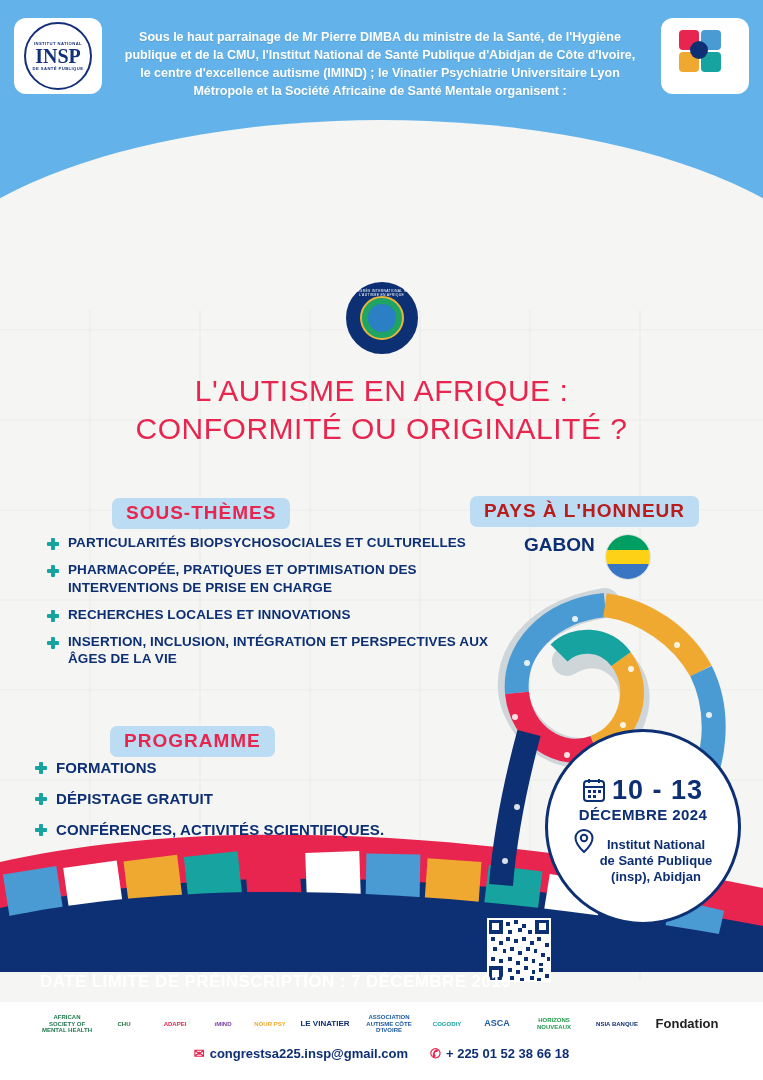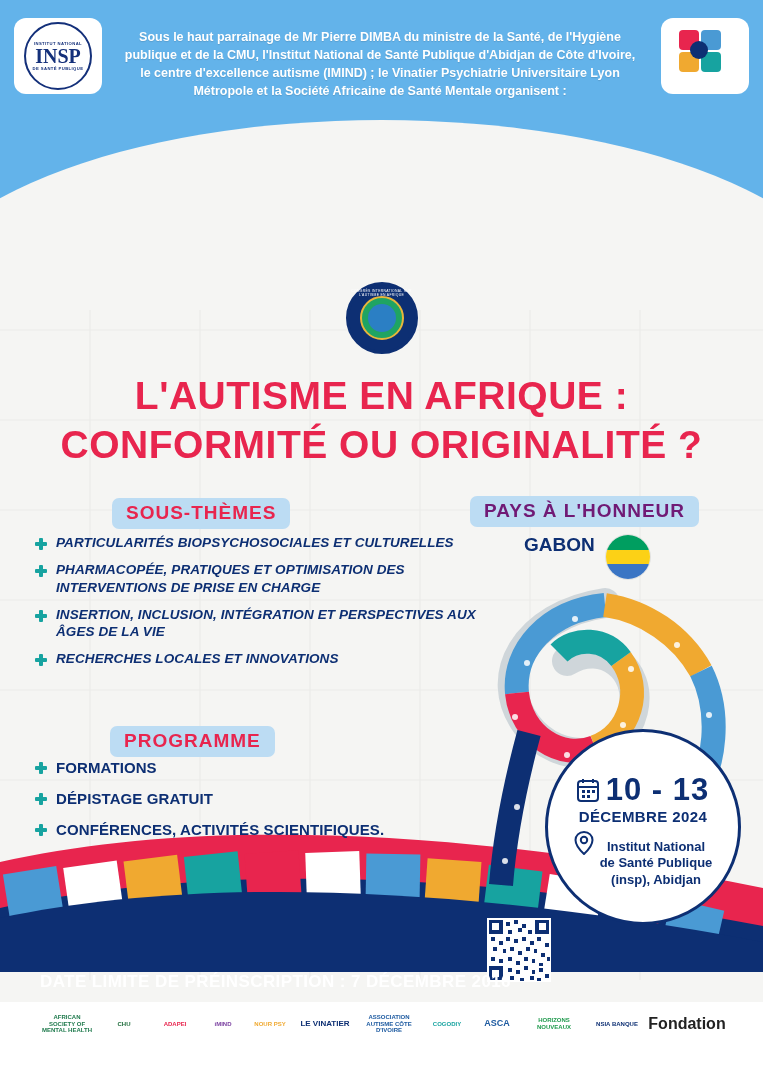--- a/index.html
+++ b/index.html
@@ -140,45 +140,45 @@
     font-size: 3.4px; color: #fff; text-align: center; letter-spacing: .3px;
   }
 
   
   .theme {
     position: absolute;
     top: 372px; left: 0; width: 763px;
     text-align: center;
     z-index: 9;
     color: #e8254e;
-    font-weight: bold;
-    font-size: 39px;
+    font-weight: normal;
+    font-size: 30px;
     line-height: 1.25;
     letter-spacing: .5px;
   }
 
   
   .pill {
     display: inline-block;
     background: #bcdcf3;
     color: #e8254e;
     font-weight: bold;
     font-size: 19px;
     letter-spacing: 1px;
     padding: 4px 14px 5px;
     border-radius: 7px;
   }
   .sous-themes-head { position: absolute; top: 498px; left: 112px; z-index: 10; }
   .pays-head { position: absolute; top: 496px; left: 470px; z-index: 10; }
-  .pays-head .pill { background: #bcdcf3; color: #701a75; }
+  .pays-head .pill { background: #bcdcf3; color: #b91c1c; }
   .programme-head { position: absolute; top: 726px; left: 110px; z-index: 10; }
 
   
   .list { position: absolute; z-index: 10; }
-  .list-sous { top: 534px; left: 34px; width: 470px; font-style: italic; }
+  .list-sous { top: 534px; left: 46px; width: 470px; }
   .list-prog { top: 758px; left: 34px; width: 420px; }
   .li {
     display: flex; align-items: flex-start;
     margin-bottom: 10px;
   }
   .li .bullet {
     flex: 0 0 auto;
     width: 14px; height: 14px; margin: 3px 8px 0 0;
     position: relative;
   }
@@ -231,21 +231,21 @@
     background: #fff;
     border-radius: 50%;
     border: 3px solid #0d2f73;
     z-index: 12;
     display: flex; flex-direction: column;
     align-items: center; justify-content: center;
     text-align: center;
     padding-top: 6px;
   }
   .date-circle .big {
-    color: #0d2f73; font-weight: bold; font-size: 31px; letter-spacing: 1px;
+    color: #0d2f73; font-weight: bold; font-size: 27px; letter-spacing: 1px;
   }
   .date-circle .month {
     color: #0d2f73; font-weight: bold; font-size: 15px; letter-spacing: .4px;
   }
   .date-circle .place {
     color: #0d2f73; font-weight: bold; font-size: 13px; line-height: 1.25;
     margin-top: 8px;
   }
   .date-circle .row1 { display: flex; align-items: center; gap: 7px; }
   .cal-icon, .pin-icon { flex: 0 0 auto; }
@@ -354,25 +354,25 @@
     <div class="li">
       <span class="bullet"></span>
       <span class="txt">PARTICULARITÉS BIOPSYCHOSOCIALES ET CULTURELLES</span>
     </div>
     <div class="li">
       <span class="bullet"></span>
       <span class="txt">PHARMACOPÉE, PRATIQUES ET OPTIMISATION DES INTERVENTIONS DE PRISE EN CHARGE</span>
     </div>
     <div class="li">
       <span class="bullet"></span>
+      <span class="txt">RECHERCHES LOCALES ET INNOVATIONS</span>
+    </div>
+    <div class="li">
+      <span class="bullet"></span>
       <span class="txt">INSERTION, INCLUSION, INTÉGRATION ET PERSPECTIVES AUX ÂGES DE LA VIE</span>
-    </div>
-    <div class="li">
-      <span class="bullet"></span>
-      <span class="txt">RECHERCHES LOCALES ET INNOVATIONS</span>
     </div>
   </div>
 
   <div class="pays-head">
     <span class="pill">PAYS À L'HONNEUR</span>
   </div>
   <div class="gabon-row">
     <span class="name">GABON</span>
     <span class="gabon-flag">
       <i style="background:#009e60;"></i>
@@ -544,17 +544,25 @@
       <div class="plogo" style="color:#1d6b3a;width:44px;">CHU</div>
       <div class="plogo" style="color:#e8254e;width:40px;">ADAPEI</div>
       <div class="plogo" style="color:#7a3fa0;width:38px;">iMIND</div>
       <div class="plogo" style="color:#f0a930;width:38px;">NOUR PSY</div>
       <div class="plogo" style="color:#0d2f73;width:54px;font-size:8px;">LE VINATIER</div>
       <div class="plogo" style="color:#1d5aa0;width:56px;">ASSOCIATION AUTISME CÔTE D'IVOIRE</div>
       <div class="plogo" style="color:#17a3a0;width:42px;">COGODIY</div>
       <div class="plogo" style="color:#1d5aa0;width:40px;font-size:9px;">ASCA</div>
       <div class="plogo" style="color:#1f9a4d;width:56px;">HORIZONS NOUVEAUX</div>
       <div class="plogo" style="color:#0d2f73;width:52px;">NSIA BANQUE</div>
-      <div class="plogo" style="color:#222;width:70px;font-size:16px;">Fondation</div>
+      <div class="plogo" style="color:#222;width:70px;font-size:13px;">Fondation</div>
+    </div>
+    <div class="contact-row">
+      <div>
+        <span class="ic">✉</span><span>congrestsa225.insp@gmail.com</span>
+      </div>
+      <div>
+        <span class="ic">✆</span><span>+ 225 01 52 38 66 18</span>
+      </div>
     </div>
   </div>
 
 </div>
 
 </body></html>

